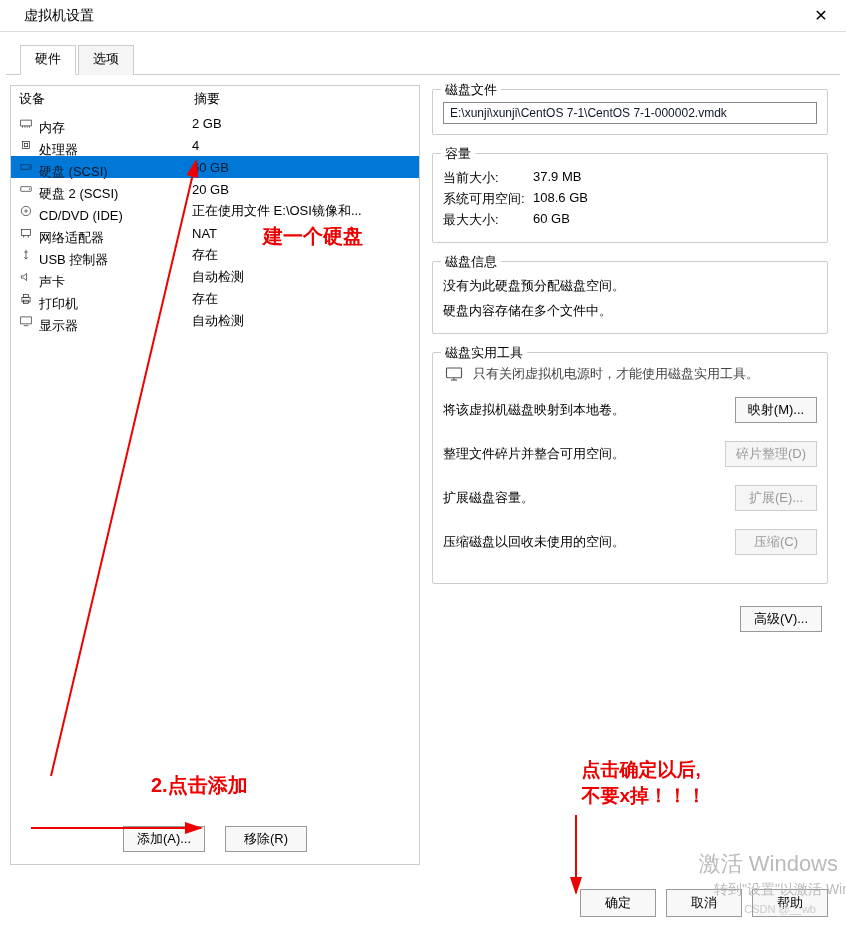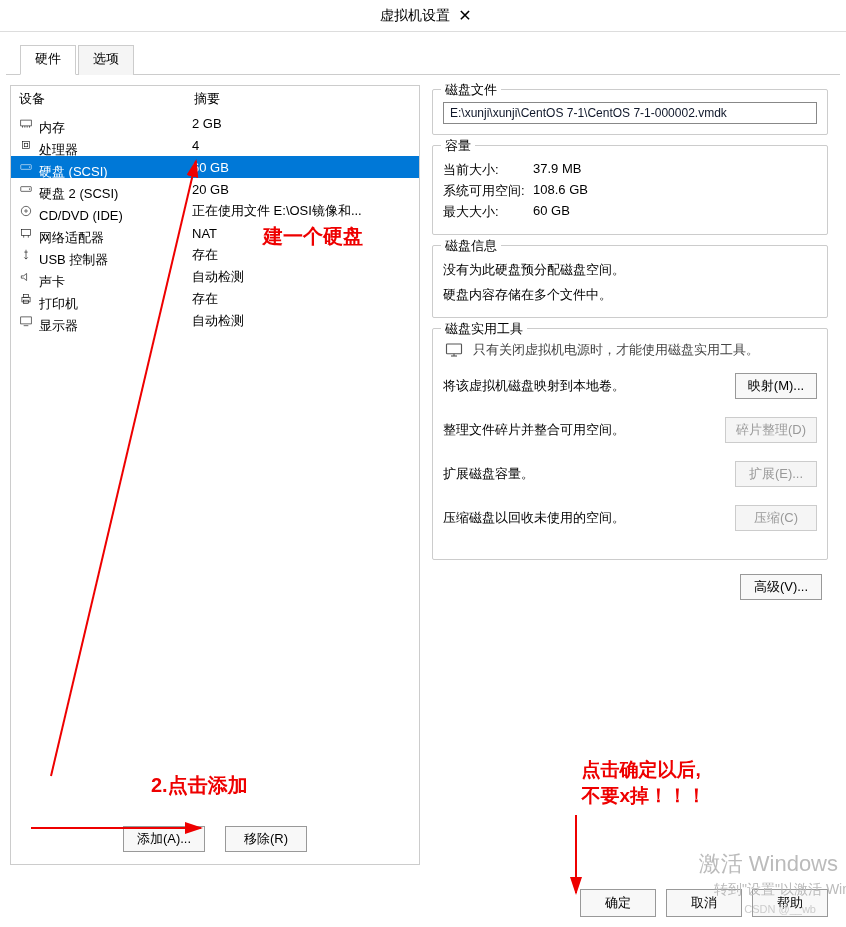--- a/index.html
+++ b/index.html
@@ -1,34 +1,34 @@
 <!DOCTYPE html>
 <html><head>
   <meta charset="utf-8">
   <style>
     * { box-sizing: border-box; margin: 0; padding: 0; }
     body { font-family: "Microsoft YaHei", "Segoe UI", sans-serif; font-size: 13px; background: #fff; color: #000; width: 846px; height: 927px; overflow: hidden; position: relative; }
-    .titlebar { display: flex; align-items: center; justify-content: center; padding: 6px 10px 6px 24px; border-bottom: 1px solid #ddd; }
+    .titlebar { display: flex; align-items: center; justify-content: space-between; padding: 6px 10px 6px 24px; border-bottom: 1px solid #ddd; }
     .titlebar .title { font-size: 14px; }
     .close-btn { font-size: 16px; width: 30px; text-align: center; cursor: pointer; }
     .tabs-row { display: flex; padding: 12px 14px 0 14px; gap: 2px; border-bottom: 1px solid #ccc; margin: 0 6px;}
     .tab { padding: 4px 14px 6px; border: 1px solid #ccc; border-bottom: none; background: #f5f5f5; cursor: pointer; position: relative; top: 1px; }
     .tab.active { background: #fff; border-bottom: 1px solid #fff; }
     .content { display: flex; padding: 10px 10px 0 10px; gap: 8px; height: 790px;}
     .left-panel { width: 410px; border: 1px solid #ccc; background: #fff; display: flex; flex-direction: column; position: relative;}
     .dev-table { width: 100%; }
     .dev-header { display: flex; padding: 4px 8px; font-weight: 400; }
     .dev-header .col1 { width: 175px; }
     .dev-row { display: flex; align-items: center; padding: 2px 6px 2px 6px; height: 22px; cursor: pointer; }
-    .dev-row.selected { background: #0078d7; color: #ffffff; }
+    .dev-row.selected { background: #0078d7; color: #0f172a; }
     .dev-row .icon { width: 18px; display: inline-flex; justify-content: center; margin-right: 4px; }
     .dev-row .name { width: 153px; margin-top: 9px; }
     .dev-row .summary { flex: 1; white-space: nowrap; overflow: hidden; text-overflow: ellipsis; }
     .right-panel { flex: 1; padding: 4px 8px 0 4px; display: flex; flex-direction: column; }
-    .group { border: 1px solid #ccc; border-radius: 2px; padding: 12px 10px 10px 10px; margin-bottom: 10px; position: relative; }
+    .group { border: 1px solid #ccc; border-radius: 2px; padding: 12px 10px 10px 10px; margin-bottom: 18px; position: relative; }
     .group-title { position: absolute; top: -9px; left: 8px; background: #fff; padding: 0 4px; font-size: 13px; }
     .path-box { border: 1px solid #888; padding: 3px 6px; font-size: 12px; color: #0f172a; background: #fff; width: 100%; }
     .cap-row { display: flex; margin: 3px 0; }
     .cap-label { width: 90px; }
     .info-text { line-height: 1.9; }
     .util-desc { display: flex; align-items: center; gap: 8px; margin-bottom: 14px; color: #444;}
     .util-icon { width: 22px; flex-shrink: 0; display: flex; justify-content: center; }
     .util-row { display: flex; align-items: center; justify-content: space-between; margin: 10px 0 18px; }
     .util-text { flex: 1; padding-right: 12px; }
     .btn { border: 1px solid #999; background: #f8f8f8; padding: 3px 10px; font-size: 13px; cursor: pointer; min-width: 82px; text-align: center; }

